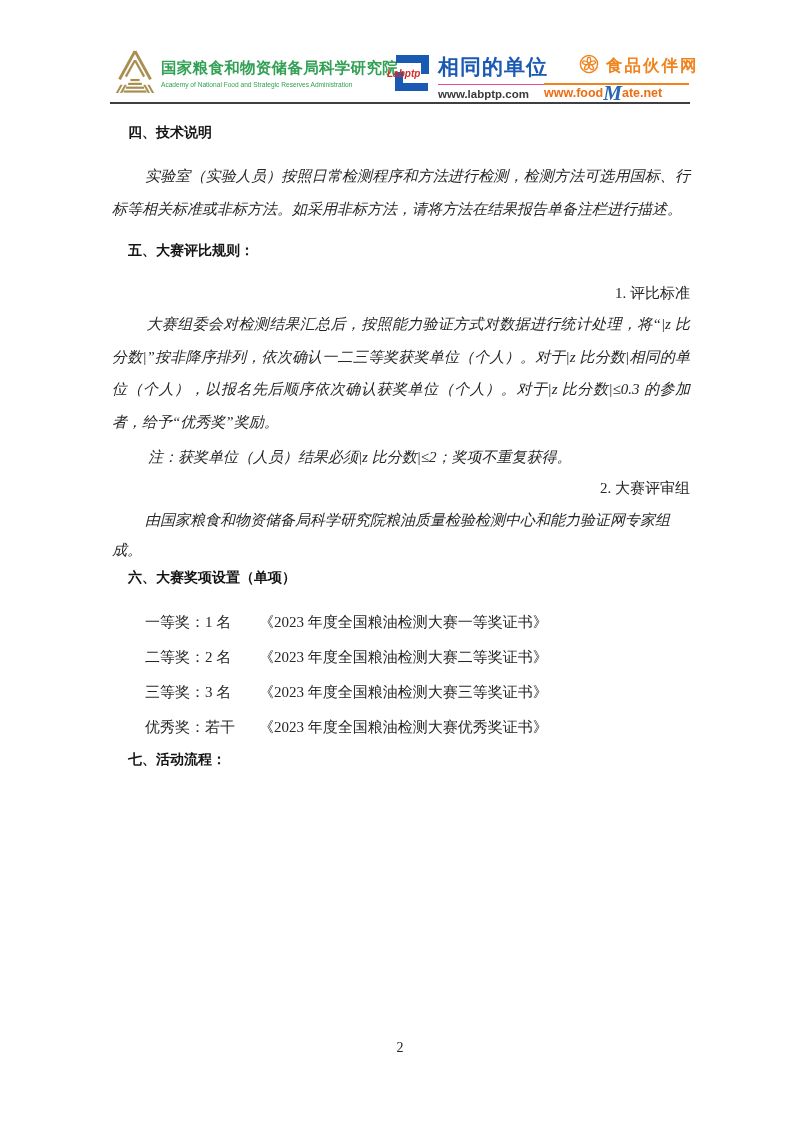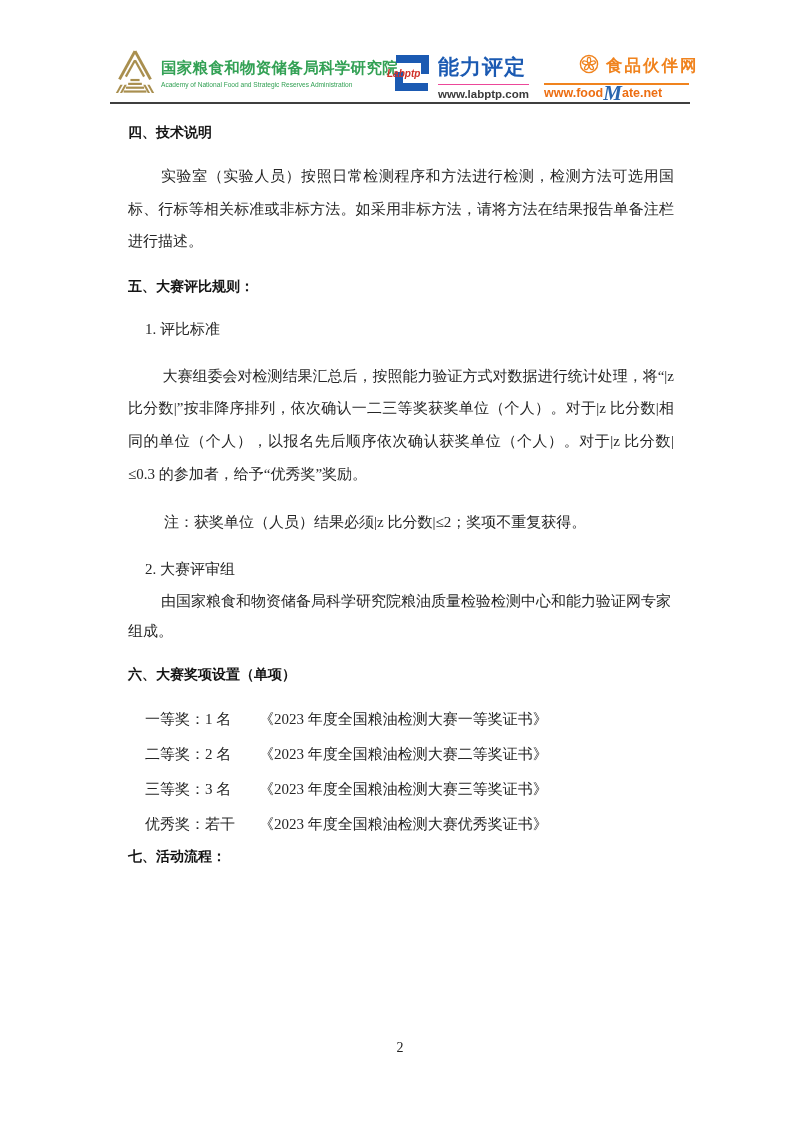--- a/index.html
+++ b/index.html
@@ -26,23 +26,23 @@
   .fm-line{height:0;border-top:2px solid #f0831e;margin-top:5px;width:145px;}
   .fm-url{margin-top:1px;font-family:"Liberation Sans","DejaVu Sans",sans-serif;font-weight:bold;font-size:12.5px;color:#ed6e12;white-space:nowrap;}
   .fm-url .bigm{font-family:"Liberation Serif","DejaVu Serif",serif;font-style:italic;font-weight:bold;font-size:21px;color:#2a66ae;line-height:10px;vertical-align:-3px;}
   
   .content{position:absolute;left:112px;top:112px;width:578px;}
   .h{font-family:"Liberation Sans","DejaVu Sans",sans-serif;font-weight:bold;font-size:14px;color:#141414;line-height:24px;margin:16px;}
   .h4{margin-top:8px;}
   .h5{margin-top:13px;}
   .h6{margin-top:0;}
   .h7{margin-top:2px;}
-  p{margin:16px;font-size:15px;line-height:32.6px;text-align:justify;}
+  p{margin:0;font-size:15px;line-height:32.6px;text-align:justify;font-style:italic;}
   .p1{margin-top:10px;text-indent:2.2em;}
-  .subitem{font-size:15px;line-height:30px;padding-left:33px;margin:0;}
+  .subitem{font-size:15px;line-height:30px;padding-left:33px;margin:0;text-align:right;}
   .t1{margin-top:4px;}
   .p2{text-indent:2.3em;}
   .note{padding-left:36px;line-height:32px;margin-top:2px;text-align:left;}
   .p3{text-indent:2.2em;line-height:30px;margin-top:2px;text-align:left;}
   .awards{margin-top:5px;}
   .award-row{font-size:15px;line-height:35px;padding-left:33px;}
   .award-count{display:inline-block;min-width:38px;margin-right:16px;}
   .p4{margin-top:8px;text-indent:2.2em;}
   .p4 b{letter-spacing:0.2px;}
   .footer{position:absolute;left:0;top:1040px;width:800px;text-align:center;font-size:14px;color:#222;}
@@ -87,21 +87,21 @@
       <span class="lp-icon">
         <svg width="40" height="42" viewBox="0 0 40 42">
           <g fill="#1b5ab2">
             <path d="M4 3 H37 V22 H29 V11 H4 Z"></path>
             <path d="M36 39 H3 V20 H11 V31 H36 Z"></path>
           </g>
         </svg>
         <span class="lp-word">Labptp</span>
       </span>
       <div class="lp-text">
-        <div class="lp-cn">能力评定</div>
+        <div class="lp-cn">相同的单位</div>
         <div class="lp-url">www.labptp.com</div>
       </div>
     </div>
 
     <div class="logo logo-foodmate">
       <div style="width:145px;">
         <div class="fm-row">
           <span>
             <svg width="20" height="20" viewBox="0 0 24 24">
               <circle cx="12" cy="12" r="10.3" fill="none" stroke="#f0831e" stroke-width="1.7"></circle>

